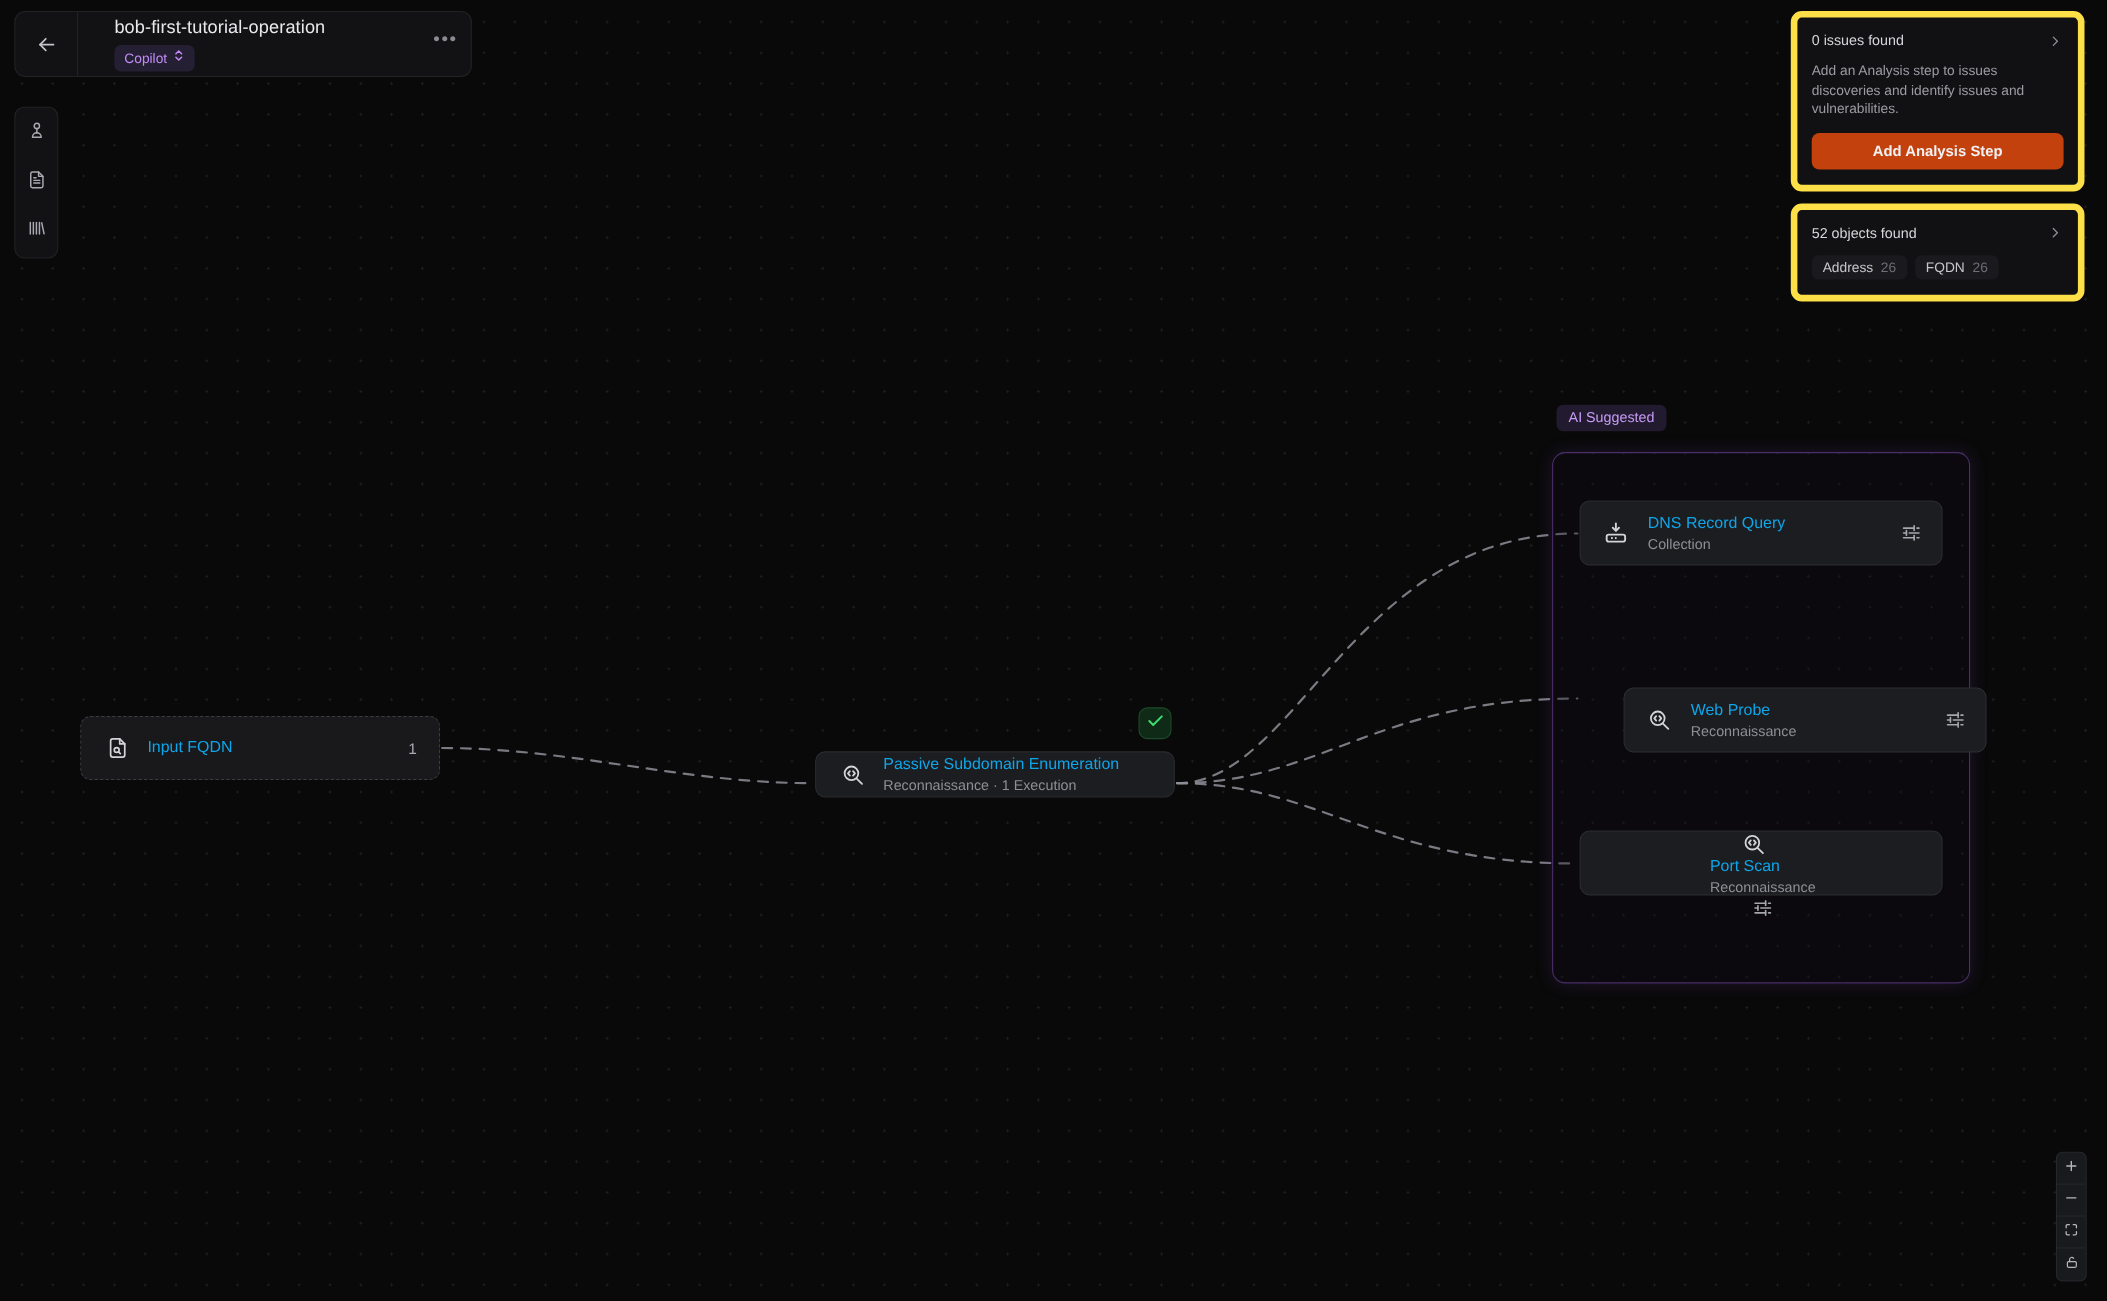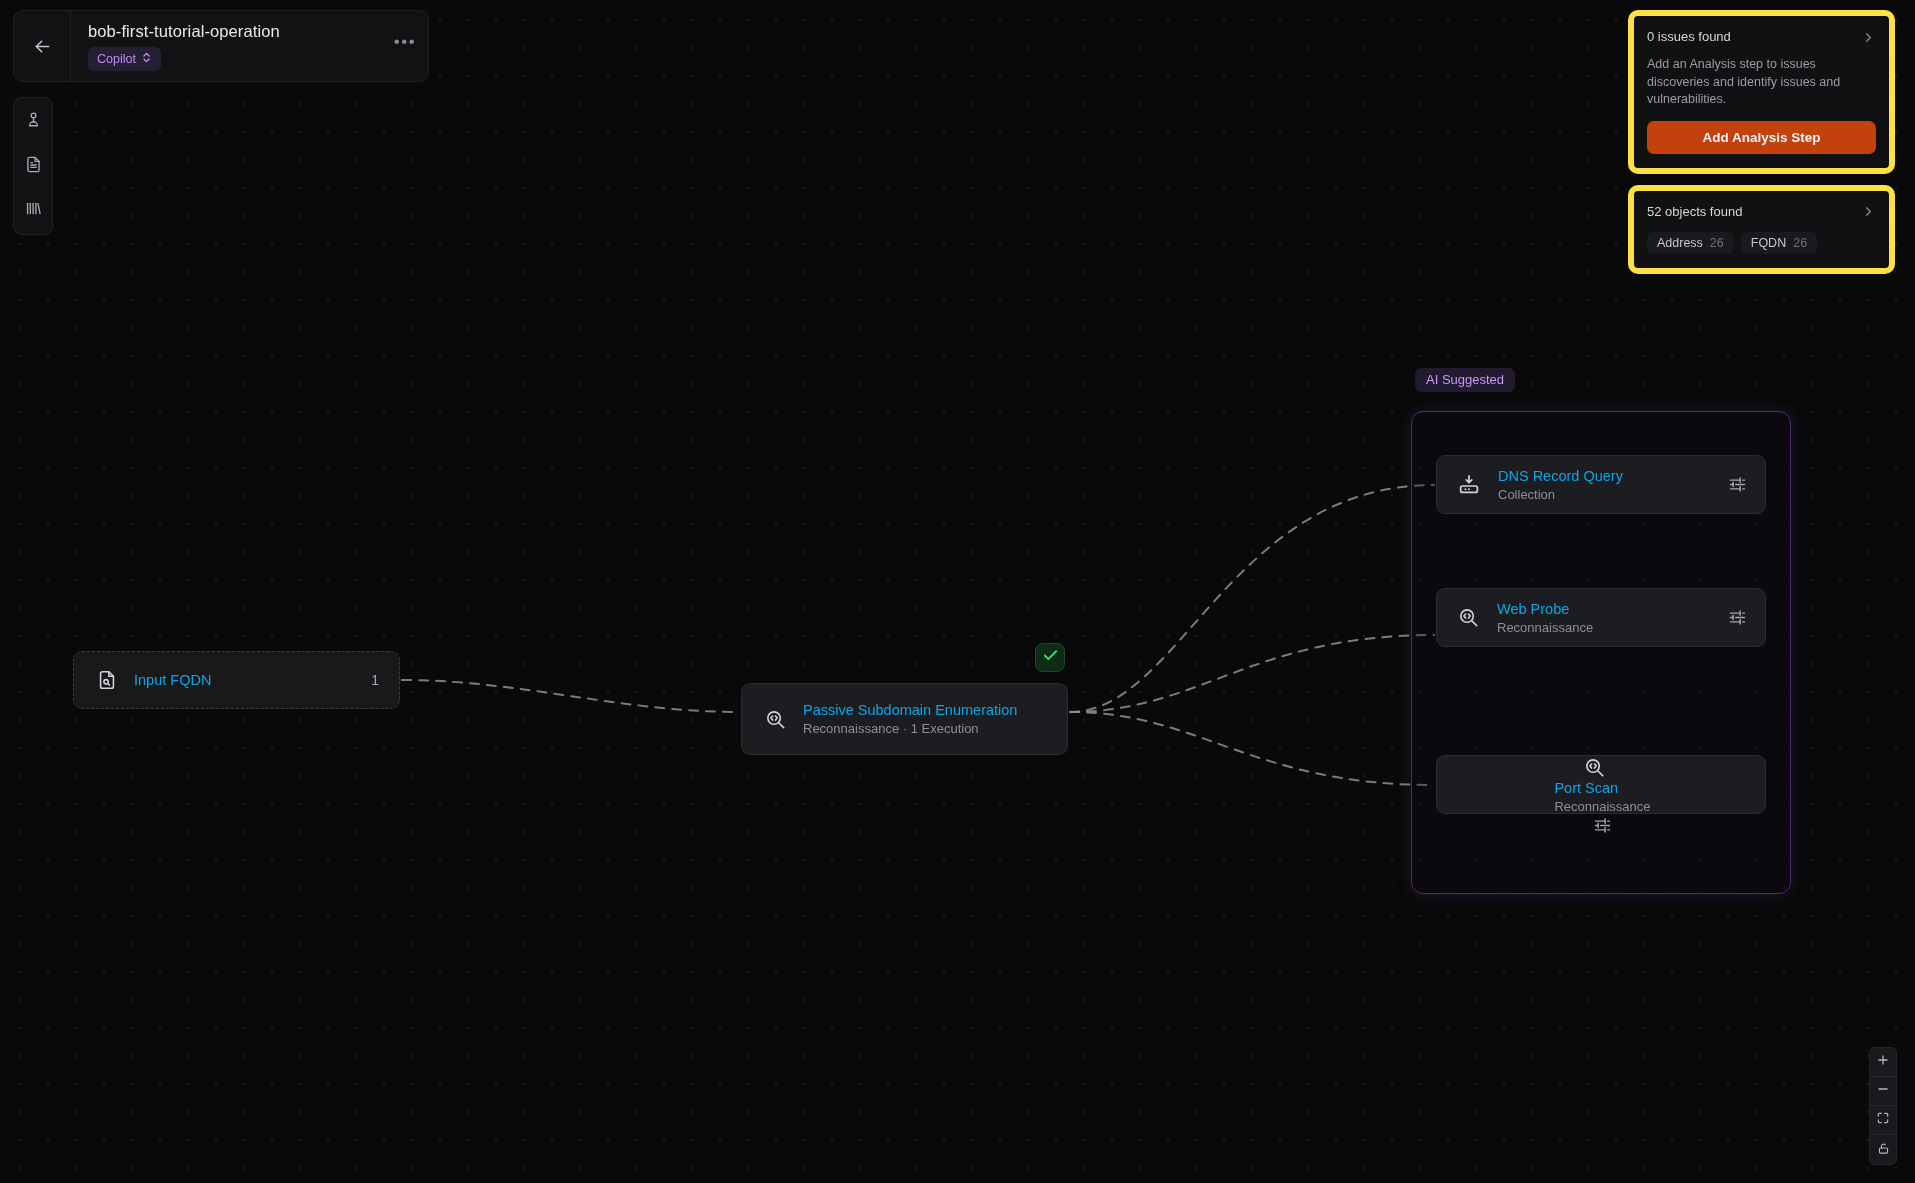--- a/index.html
+++ b/index.html
@@ -29,27 +29,28 @@
     background-size: 28px 28px;
     background-position: 6px 6px;
   }
 
   
   #header {
     position: absolute;
     left: 13px;
     top: 10px;
     width: 416px;
-    height: 72px;
+    height: 60px;
     background: #121214;
     border: 1px solid #222226;
     border-radius: 10px;
     display: flex;
     align-items: stretch;
     z-index: 40;
+    gap: 16px;
   }
   #back-btn {
     width: 57px;
     display: flex;
     align-items: center;
     justify-content: center;
     border-right: 1px solid #222226;
     cursor: pointer;
   }
   #back-btn svg { display: block; }
@@ -240,21 +241,21 @@
   #input-count {
     font-size: 14px;
     color: #a8a8b0;
   }
 
   
   #node-exec {
     left: 741px;
     top: 683px;
     width: 327px;
-    height: 72px;
+    height: 42px;
     padding: 0 18px 0 22px;
   }
   #node-exec .node-icon { margin-right: 16px; }
   #exec-badge {
     position: absolute;
     left: 1035px;
     top: 643px;
     width: 30px;
     height: 29px;
     background: #0f2a17;
@@ -294,21 +295,21 @@
   .sug-node {
     width: 330px;
     height: 59px;
     left: 1436px;
     background: #1c1d20;
     border: 1px solid #2b2c30;
     padding: 0 17px 0 20px;
   }
   .sug-node .node-icon { margin-right: 17px; }
   #node-dns  { top: 455px; }
-  #node-web  { top: 588px; }
+  #node-web  { top: 625px; margin-left: 40px; }
   #node-port { top: 755px; flex-direction: column; }
 
   
   #zoom-controls {
     position: absolute;
     right: 18px;
     bottom: 18px;
     width: 28px;
     background: #191a1d;
     border: 1px solid #26272b;

